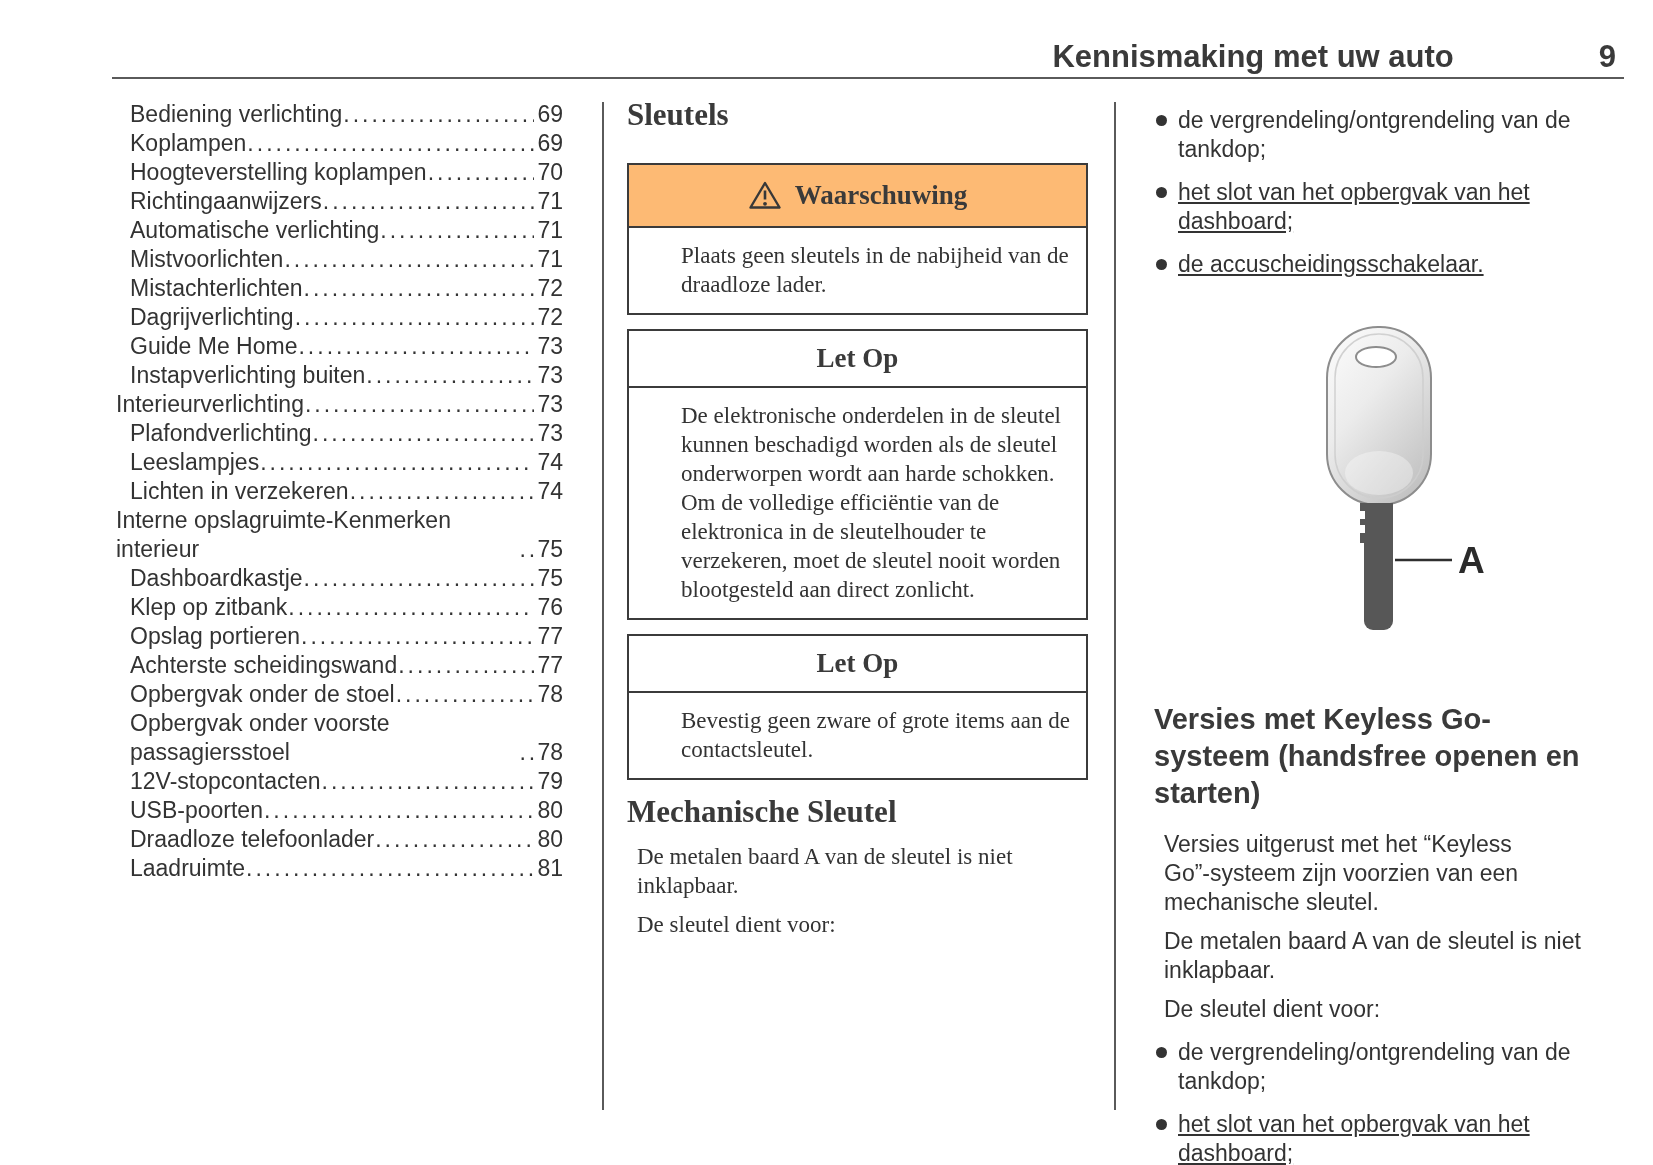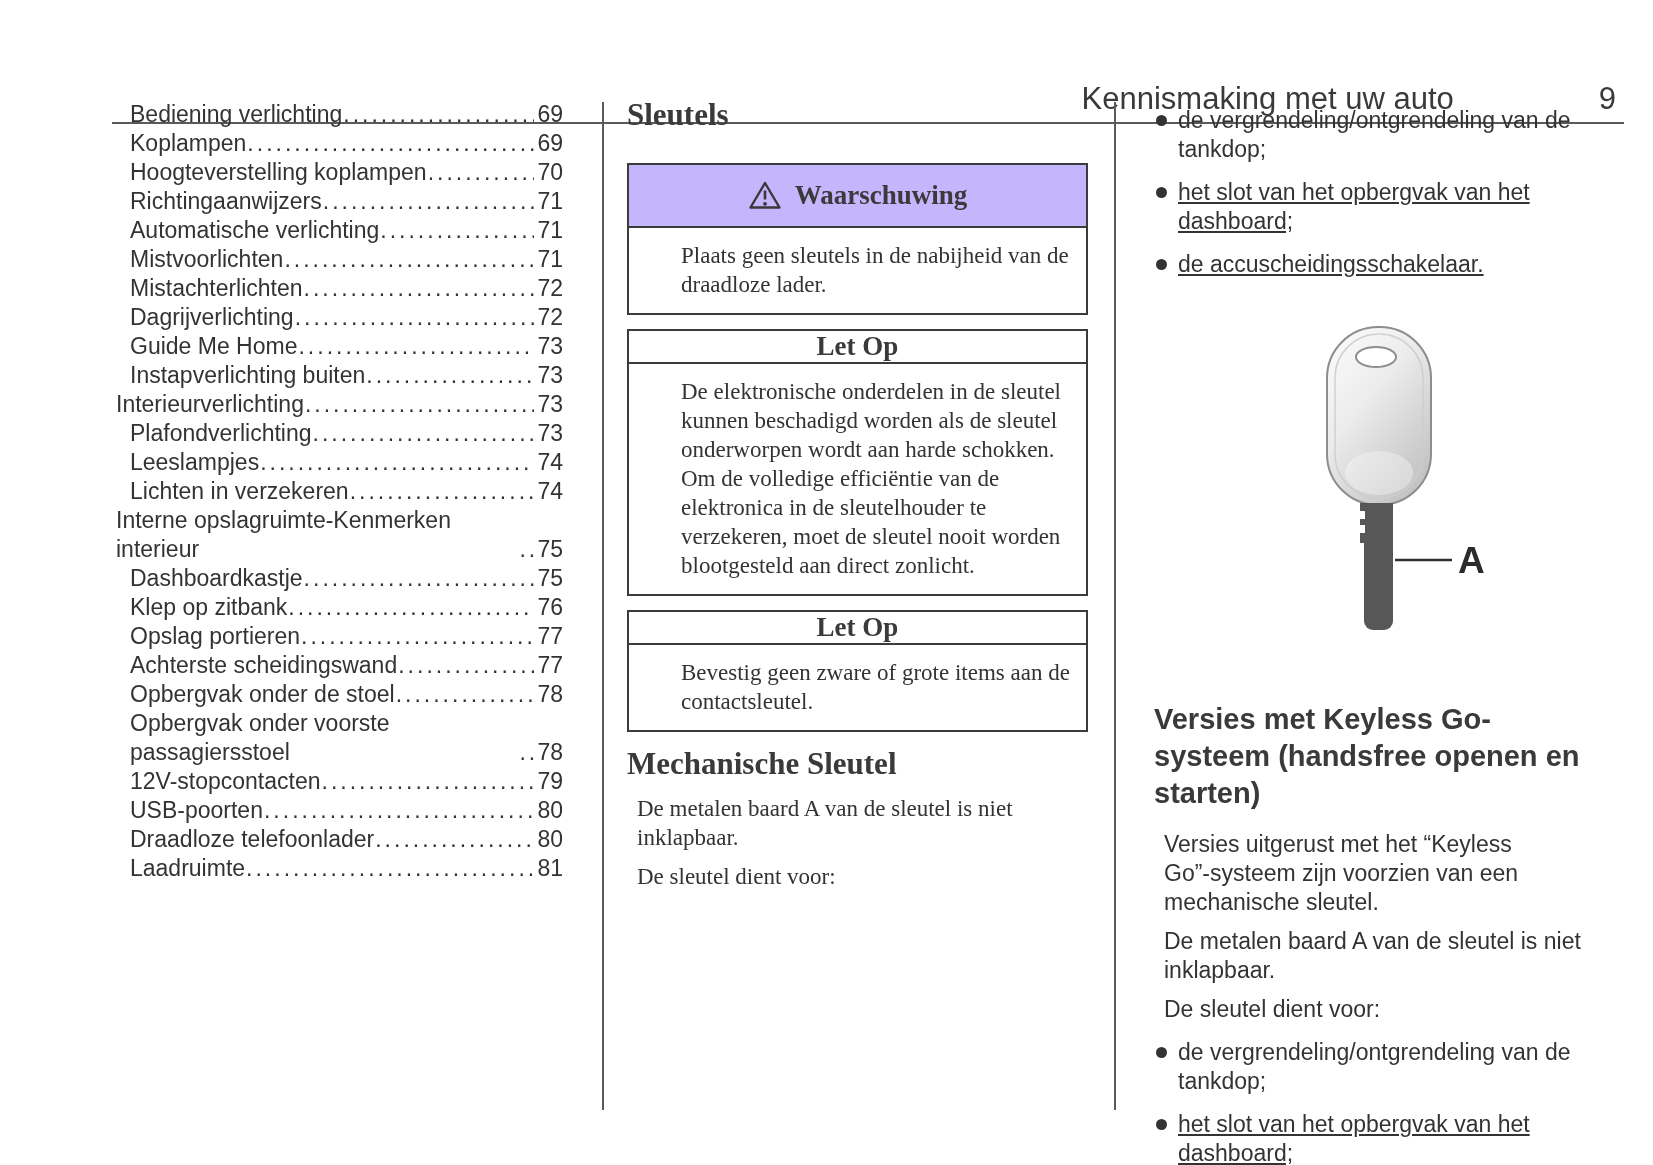--- a/index.html
+++ b/index.html
@@ -5,23 +5,23 @@
   html,body { margin:0; padding:0; }
   body {
     width:1653px; height:1165px; position:relative; overflow:hidden;
     background:#ffffff; color:#333333;
     font-family:"Liberation Sans","DejaVu Sans",sans-serif;
     -webkit-font-smoothing:antialiased;
   }
   
   .page-header {
     position:absolute; left:112px; top:36px; width:1512px; height:41px;
-    display:flex; justify-content:flex-end; align-items:flex-start;
+    display:flex; justify-content:flex-end; align-items:center;
     border-bottom:2px solid #5a5a5a;
-    font-weight:normal; font-size:31px; color:#3a3a3a;margin-top:45px;
+    font-weight:bold; font-size:31px; color:#3a3a3a;
   }
   .page-header .num { margin-left:145px; padding-right:8px; }
   
   .vdivider { position:absolute; top:102px; width:2px; height:1008px; background:#5a5a5a; }
   .vdivider.d1 { left:602px; }
   .vdivider.d2 { left:1114px; }
   
   .col-toc { position:absolute; left:116px; top:100px; width:447px; font-size:23px; line-height:29px; }
   .toc-row { display:flex; align-items:flex-end; }
   .toc-row[data-level="1"] { padding-left:14px; }
@@ -30,24 +30,24 @@
   .toc-dots::after { content:"......................................................................"; }
   .toc-page { flex:none; padding-left:3px; }
   
   .col-mid { position:absolute; left:627px; top:97px; width:461px; font-size:23px; line-height:29px;font-family:Liberation Serif, serif; }
   .col-mid h1, .col-mid h2 { font-size:31px; line-height:36px; font-weight:bold; color:#3a3a3a; margin:0; }
   .col-mid h1 { margin-bottom:30px; }
   .col-mid h2 { margin-top:14px; margin-bottom:12px; }
   .alert { border:2px solid #3b3b3b; margin-bottom:14px; }
   .alert-header {
     display:flex; justify-content:center; align-items:center; gap:13px;
-    padding:0 8px; border-bottom:2px solid #3b3b3b;
+    padding:12px 8px; border-bottom:2px solid #3b3b3b;
     font-size:27px; line-height:31px; font-weight:bold; color:#3a3a3a;
   }
-  .alert.warning .alert-header { background:#c4b5fd; padding:15px 8px; }
+  .alert.warning .alert-header { background:#fdba74; padding:15px 8px; }
   .alert-body { padding:13px 14px 14px 12px;margin-left:40px; }
   .warn-icon { flex:none; display:inline-block; }
   
   ul.blist { list-style:none; margin:14px 0 0 0; padding:0 0 0 2px; }
   ul.blist li { display:flex; align-items:flex-start; }
   ul.blist .dot { flex:none; width:11px; height:11px; border-radius:50%; background:#333; margin:9px 11px 0 0; }
   ul.blist.gap-lg li + li { margin-top:24px; }
   ul.blist.gap-sm li + li { margin-top:14px;text-decoration:underline; }
   .paras p { margin:10px; }
   .col-mid .paras { margin-top:12px; }

